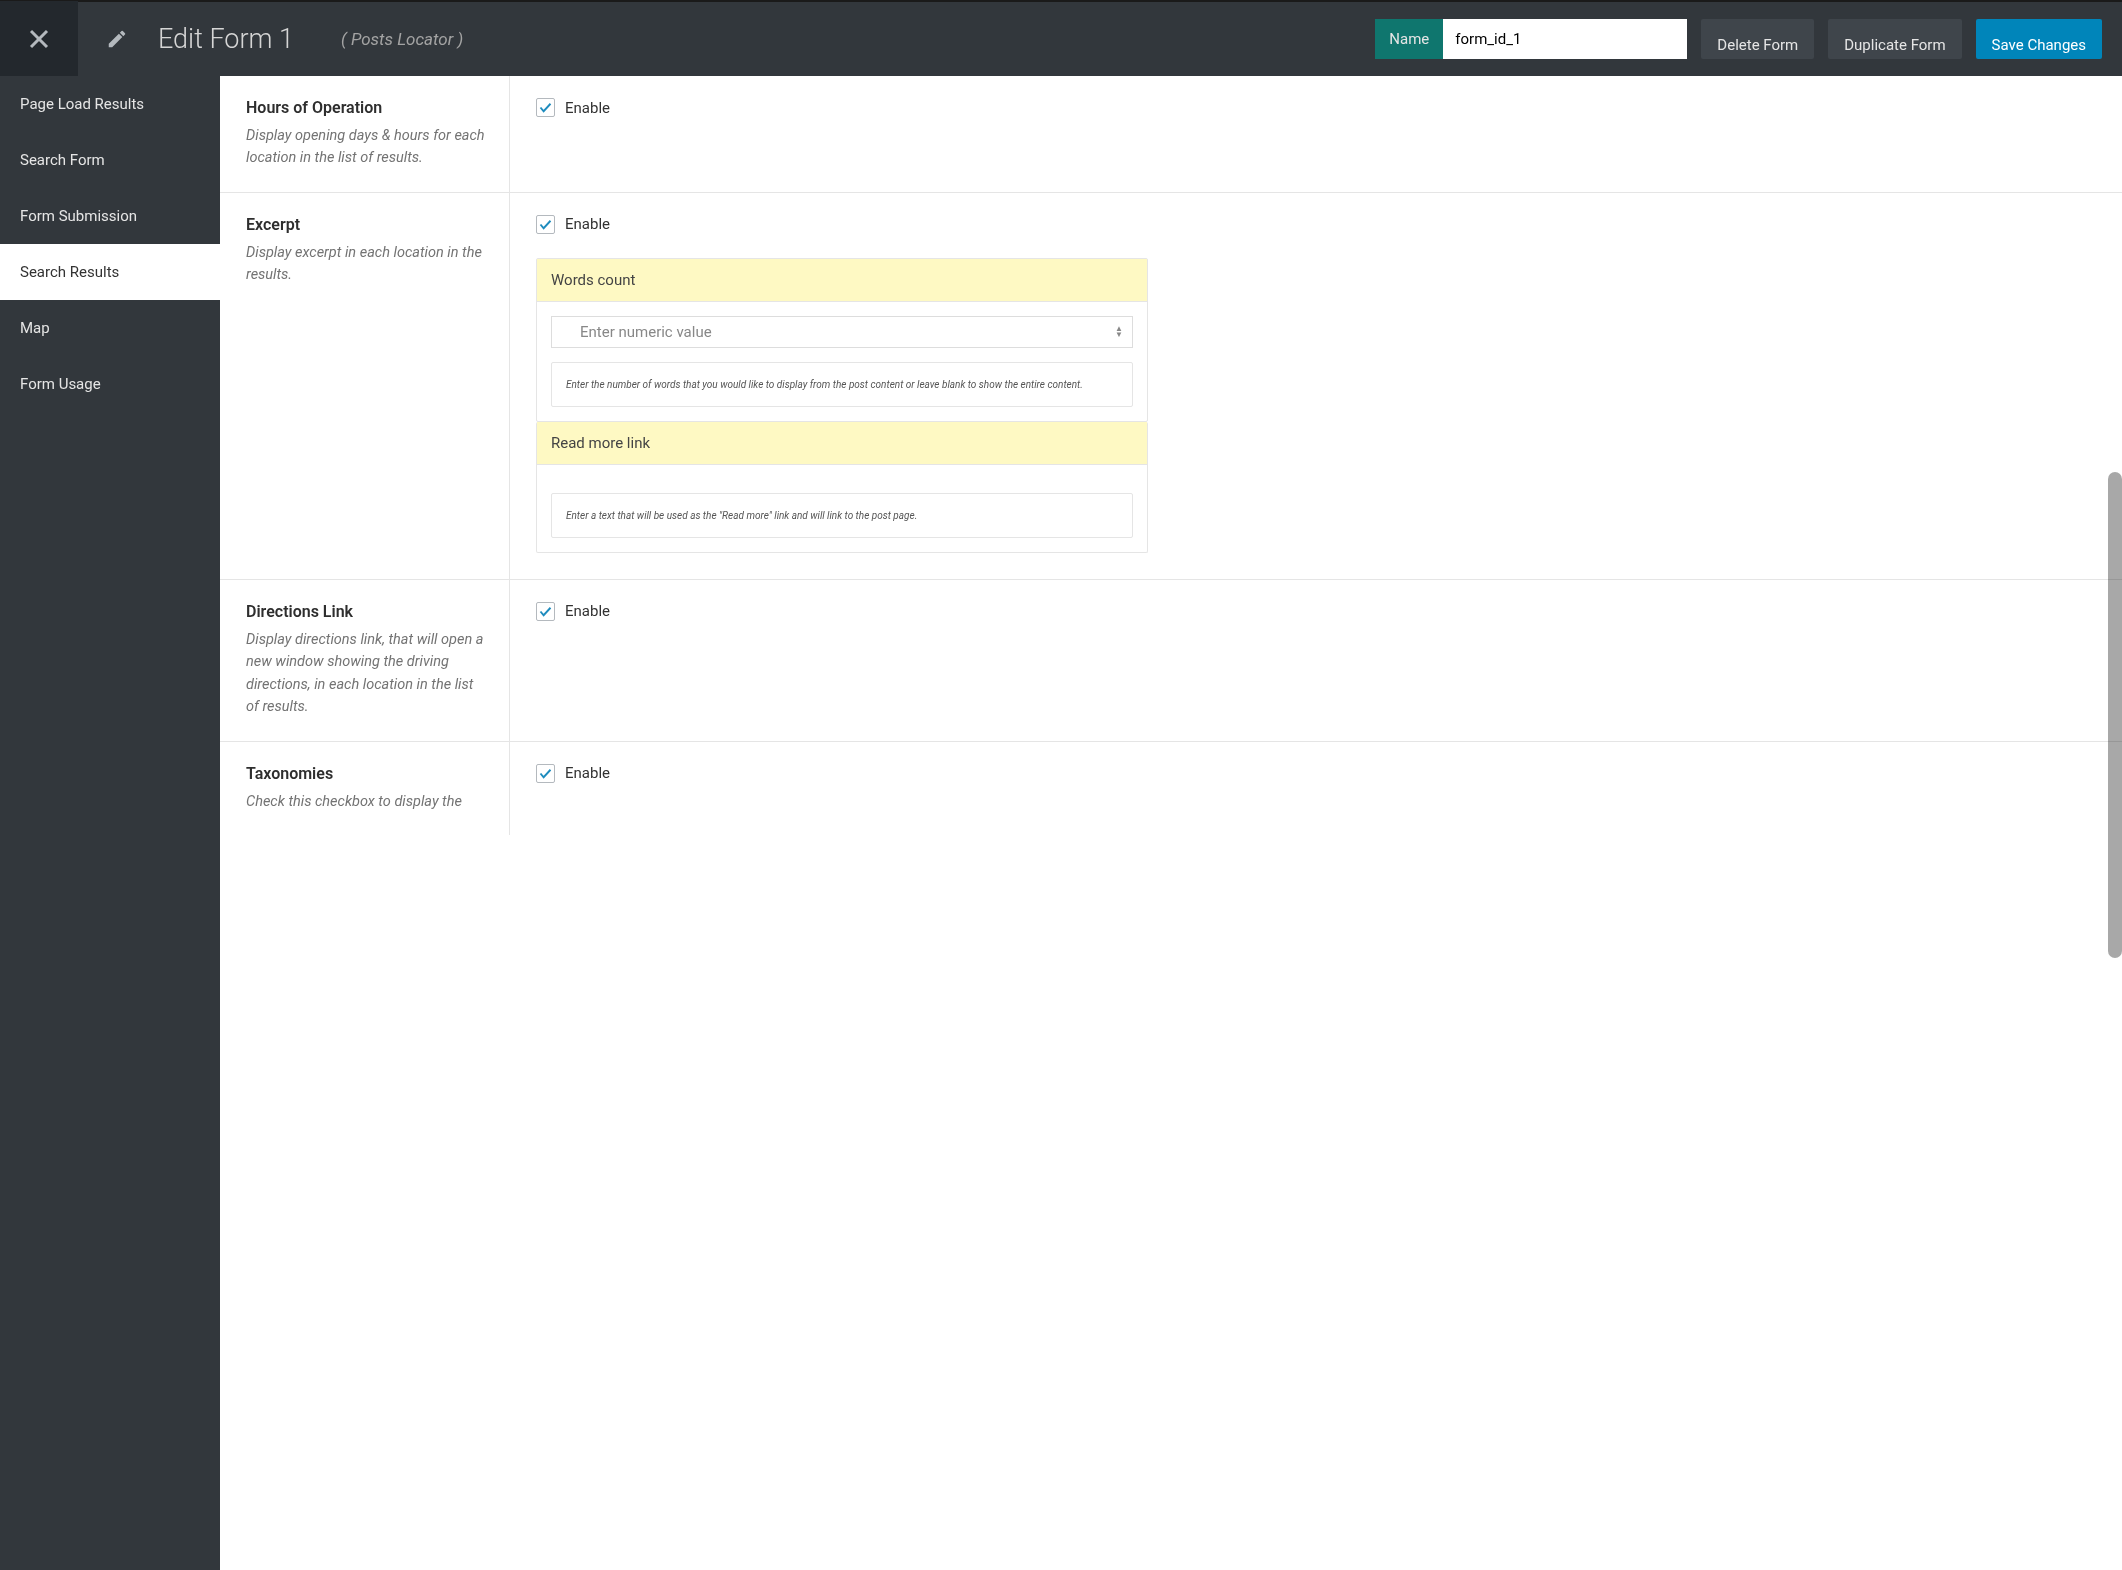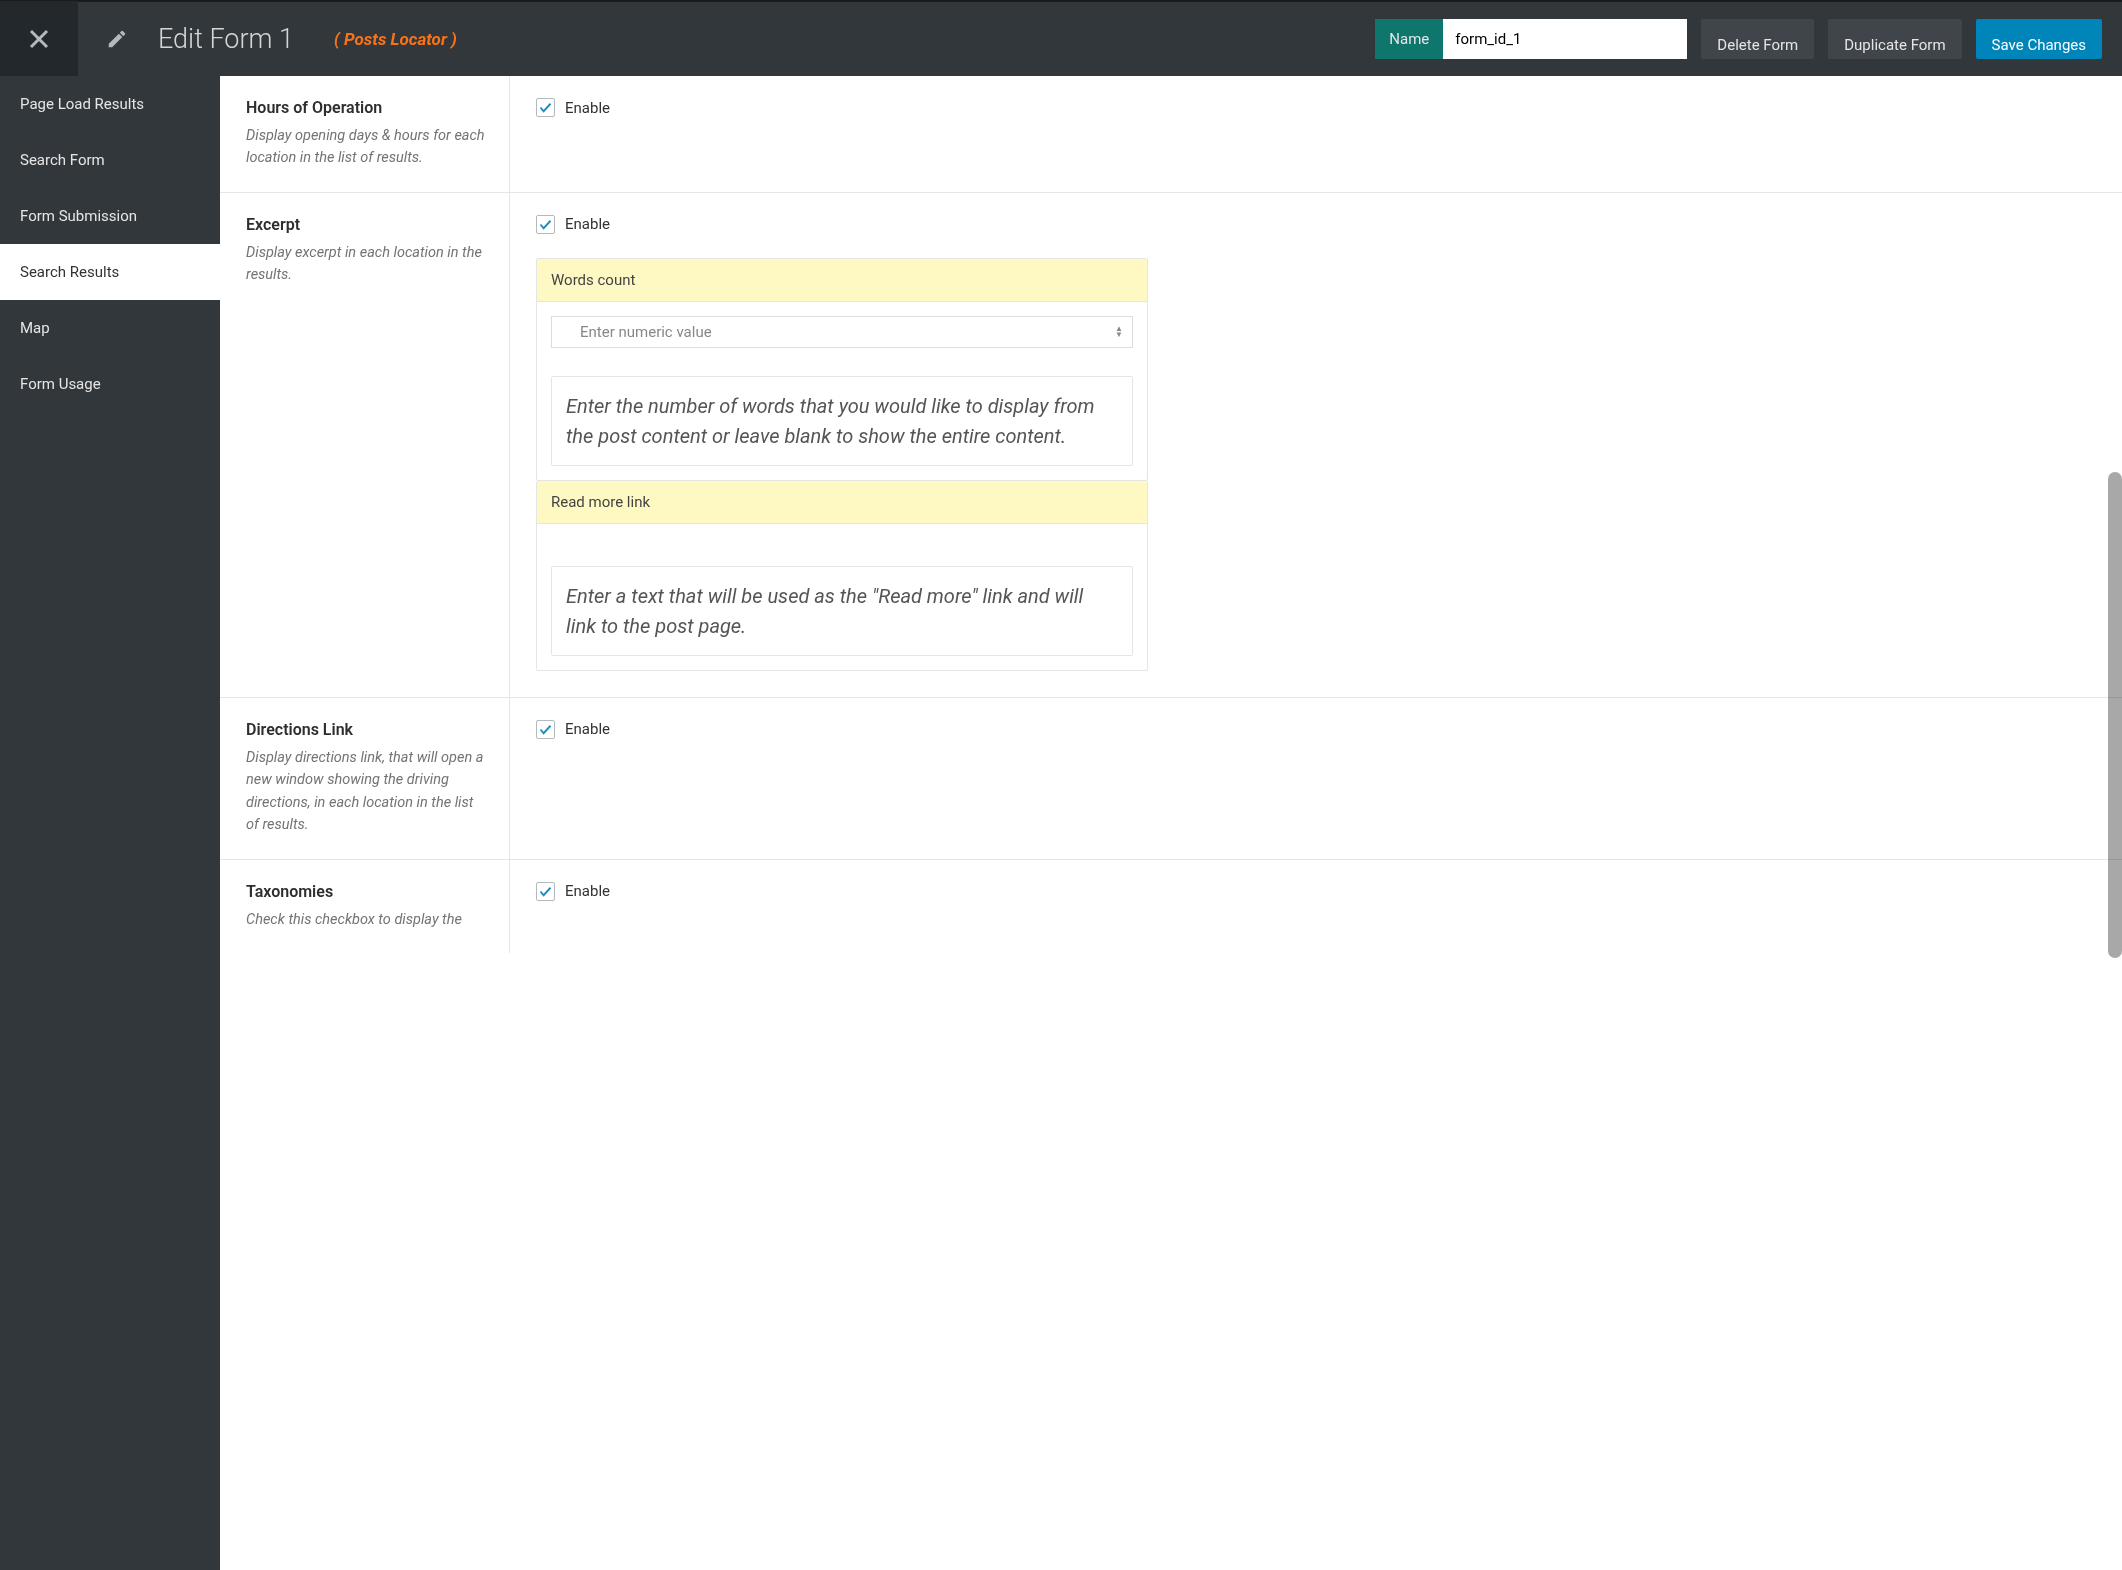--- a/index.html
+++ b/index.html
@@ -47,25 +47,25 @@
   width: 22px;
   height: 22px;
   fill: #b4b9be;
 }
 .page-title {
   color: #d5d5d5;
   font-size: 27px;
   font-weight: 300;
 }
 .page-subtitle {
-  color: #f97316;
+  color: #a3a3a3;
   font-size: 17px;
   font-style: italic;
-  font-weight: 700;
-  margin-left: 10px;
+  font-weight: 400;
+  margin-left: 17px;
 }
 .header-right {
   display: flex;
   align-items: center;
   margin-left: auto;
   gap: 14px;
 }
 .name-group {
   display: flex;
   align-items: center;
@@ -226,24 +226,24 @@
   transform: translateY(-50%);
   display: flex;
   flex-direction: column;
   font-size: 8px;
   color: #888;
   line-height: 6px;
 }
 .help-box {
   border: 1px solid #e5e5e5;
   padding: 14px 14px;
-  margin-top: 28px;
+  margin-top: 14px;
   font-style: italic;
   color: #555;
-  font-size: 20px;
+  font-size: 10px;
   line-height: 1.5;
   border-radius: 2px;
 }
 .panel-section + .panel-section {
   border-top: none;
 }
 .scrollbar-track {
   position: absolute;
   right: 0;
   top: 396px;

